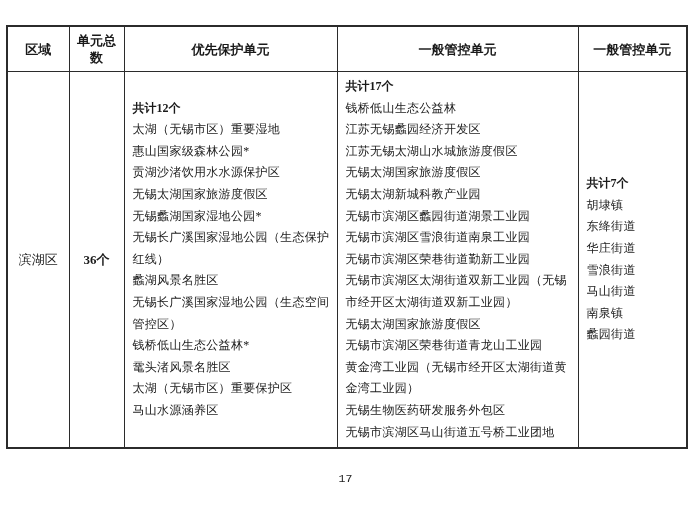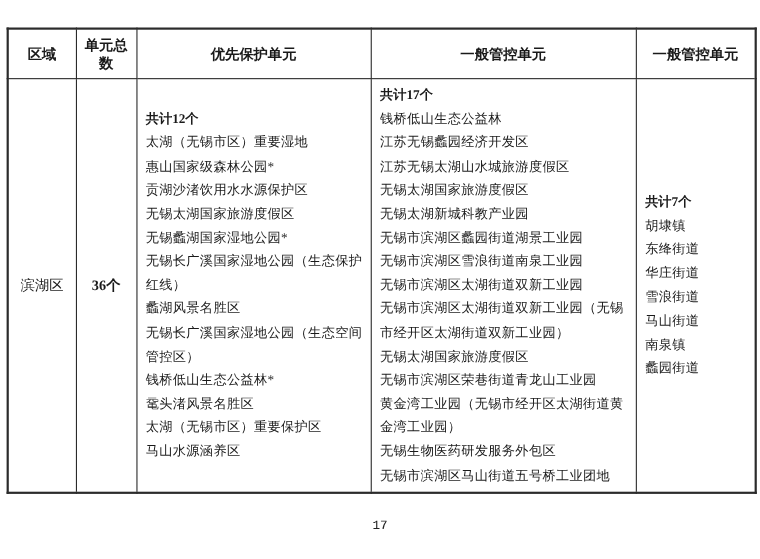--- a/index.html
+++ b/index.html
@@ -119,21 +119,21 @@
         <td class="cell-list">
           <div class="count-label">共计17个</div>
           <div>
               <div class="list-line">钱桥低山生态公益林</div>
               <div class="list-line">江苏无锡蠡园经济开发区</div>
               <div class="list-line">江苏无锡太湖山水城旅游度假区</div>
               <div class="list-line">无锡太湖国家旅游度假区</div>
               <div class="list-line">无锡太湖新城科教产业园</div>
               <div class="list-line">无锡市滨湖区蠡园街道湖景工业园</div>
               <div class="list-line">无锡市滨湖区雪浪街道南泉工业园</div>
-              <div class="list-line">无锡市滨湖区太湖街道双新工业园</div>
+              <div class="list-line">无锡市滨湖区荣巷街道勤新工业园</div>
               <div class="list-line">无锡市滨湖区太湖街道双新工业园（无锡市经开区太湖街道双新工业园）</div>
               <div class="list-line">无锡太湖国家旅游度假区</div>
               <div class="list-line">无锡市滨湖区荣巷街道青龙山工业园</div>
               <div class="list-line">黄金湾工业园（无锡市经开区太湖街道黄金湾工业园）</div>
               <div class="list-line">无锡生物医药研发服务外包区</div>
               <div class="list-line">无锡市滨湖区马山街道五号桥工业团地</div>
             </div>
         </td>
         <td class="cell-list">
           <div class="count-label">共计7个</div>

